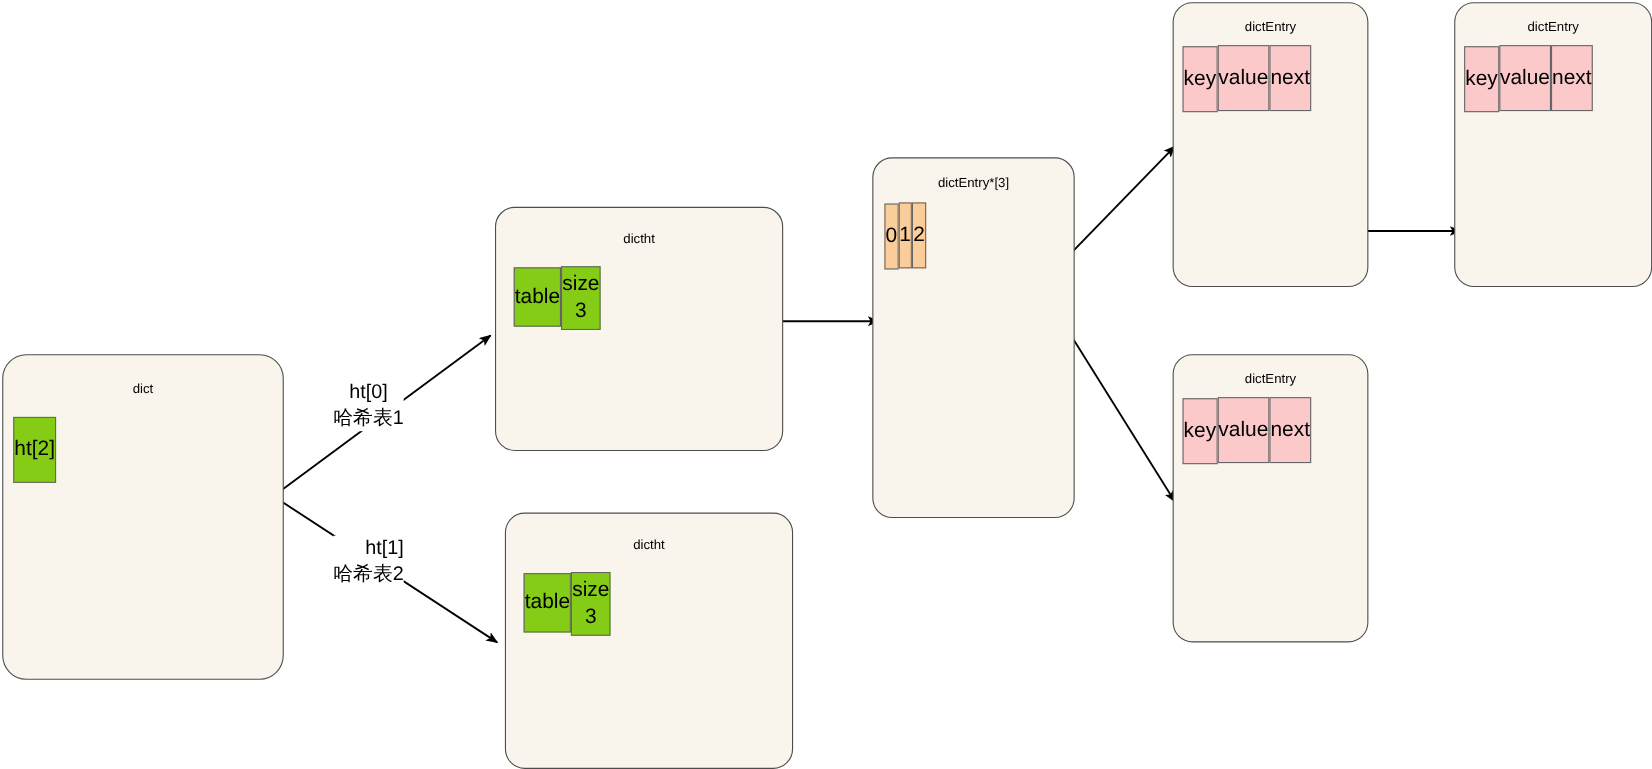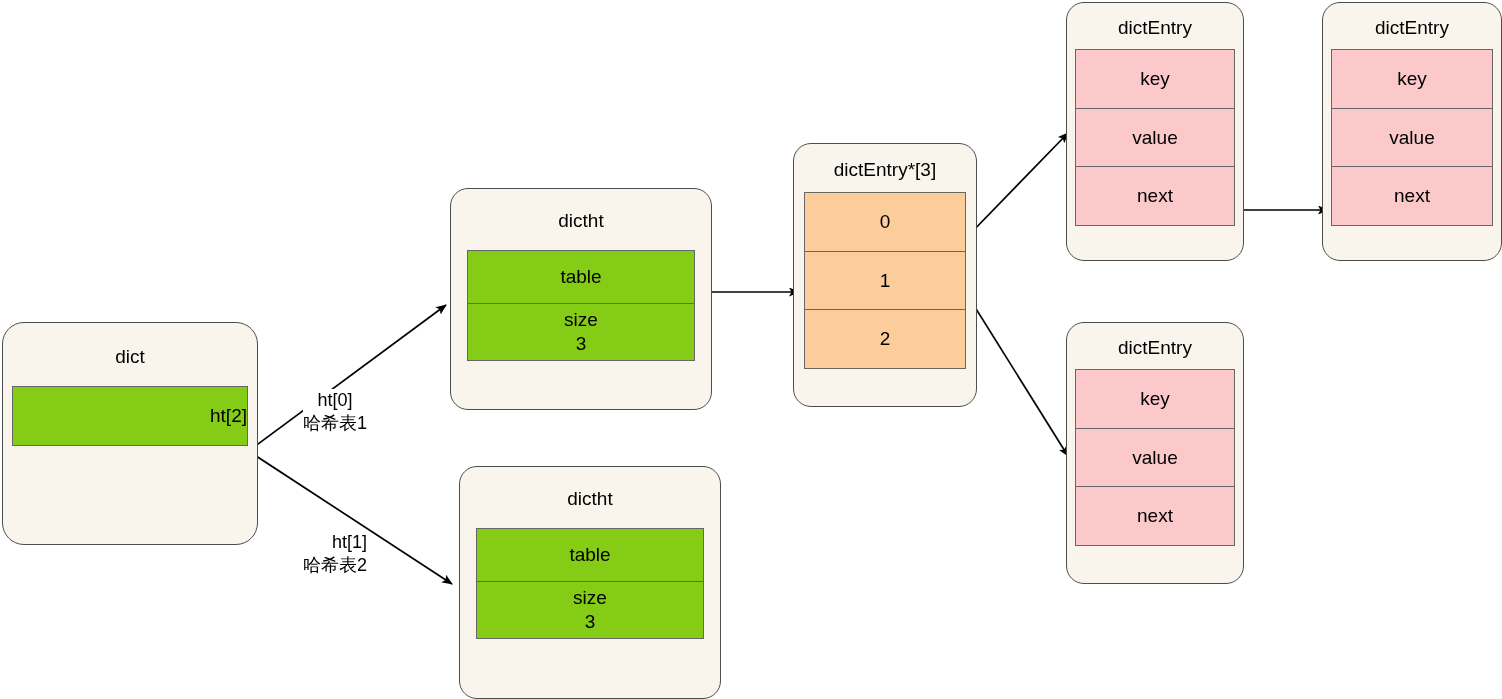--- a/index.html
+++ b/index.html
@@ -34,30 +34,30 @@
     box-sizing: border-box;
     background: #faf5ec;
     border: 1.6px solid #4d4d4d;
     border-radius: 18px;
     display: flex;
     flex-direction: column;
     align-items: stretch;
   }
   .node-title {
     text-align: center;
-    font-size: 19px;
+    font-size: 12px;
     line-height: 1;
     padding-top: 22px;
     padding-bottom: 20px;
     color: #000;
     white-space: nowrap;
   }
   .fields {
     display: flex;
-    flex-direction: column;
+    flex-direction: row;
     box-sizing: border-box;
     border-radius: 15px;
   }
   .field {
     box-sizing: border-box;
     border: 1.4px solid #666666;
     margin-top: -1.4px;
     display: flex;
     flex-direction: column;
     align-items: center;
@@ -68,21 +68,21 @@
     white-space: nowrap;
   }
   .field:first-child { margin-top: 0; }
   .field.blue   { background: #84cc16; }
   .field.orange { background: #fbcd9b; }
   .field.pink   { background: #fbc9c9; }
   .field .sub { font-size: 19px; }
 
   
   #node-dict {
-    left: 2px; top: 322px; width: 256px; height: 223px;
+    left: 2px; top: 322px; width: 256px; height: 296px;
     border-radius: 22px;
   }
   #node-dict .fields { margin: 0 9px; }
   #node-dict .field { height: 60px; align-items: flex-end; }
   #node-dict .node-title { padding-top: 24px; }
   #node-dict .spacer { flex: 1; }
 
   #node-dictht-1 {
     left: 450px; top: 188px; width: 262px; height: 222px;
   }
@@ -91,42 +91,41 @@
   #node-dictht-1 .field.sz  { height: 58px; }
 
   #node-dictht-2 {
     left: 459px; top: 466px; width: 262px; height: 233px;
   }
   #node-dictht-2 .fields { margin: 0 16px; }
   #node-dictht-2 .field.tbl { height: 54px; }
   #node-dictht-2 .field.sz  { height: 58px; }
 
   #node-array {
-    left: 793px; top: 143px; width: 184px; height: 264px;
+    left: 793px; top: 143px; width: 184px; height: 328px;
   }
   #node-array .node-title { padding-top: 16px; padding-bottom: 13px; }
   #node-array .fields { margin: 0 10px; }
   #node-array .field { height: 60px; }
 
   #node-entry-1 { left: 1066px; top: 2px; width: 178px; height: 259px; }
   #node-entry-2 { left: 1322px; top: 2px; width: 180px; height: 259px; }
   #node-entry-3 { left: 1066px; top: 322px; width: 178px; height: 262px; }
   .entry .node-title { padding-top: 15px; padding-bottom: 12px; }
   .entry .fields { margin: 0 8px; }
   .entry .field { height: 60px; }
 
   .edge-label {
     position: absolute;
     font-size: 18px;
     line-height: 1.3;
     text-align: center;
     color: #000;
     background: #ffffff;
     white-space: nowrap;
-    margin-top: 44px;
   }
   #label-ht0 { left: 303px; top: 345px; }
   #label-ht1 { left: 303px; top: 487px; text-align: right; }
 </style>
 </head>
 <body>
 
 <div id="canvas">
 
   <svg class="edges" viewBox="0 0 1502 699">

